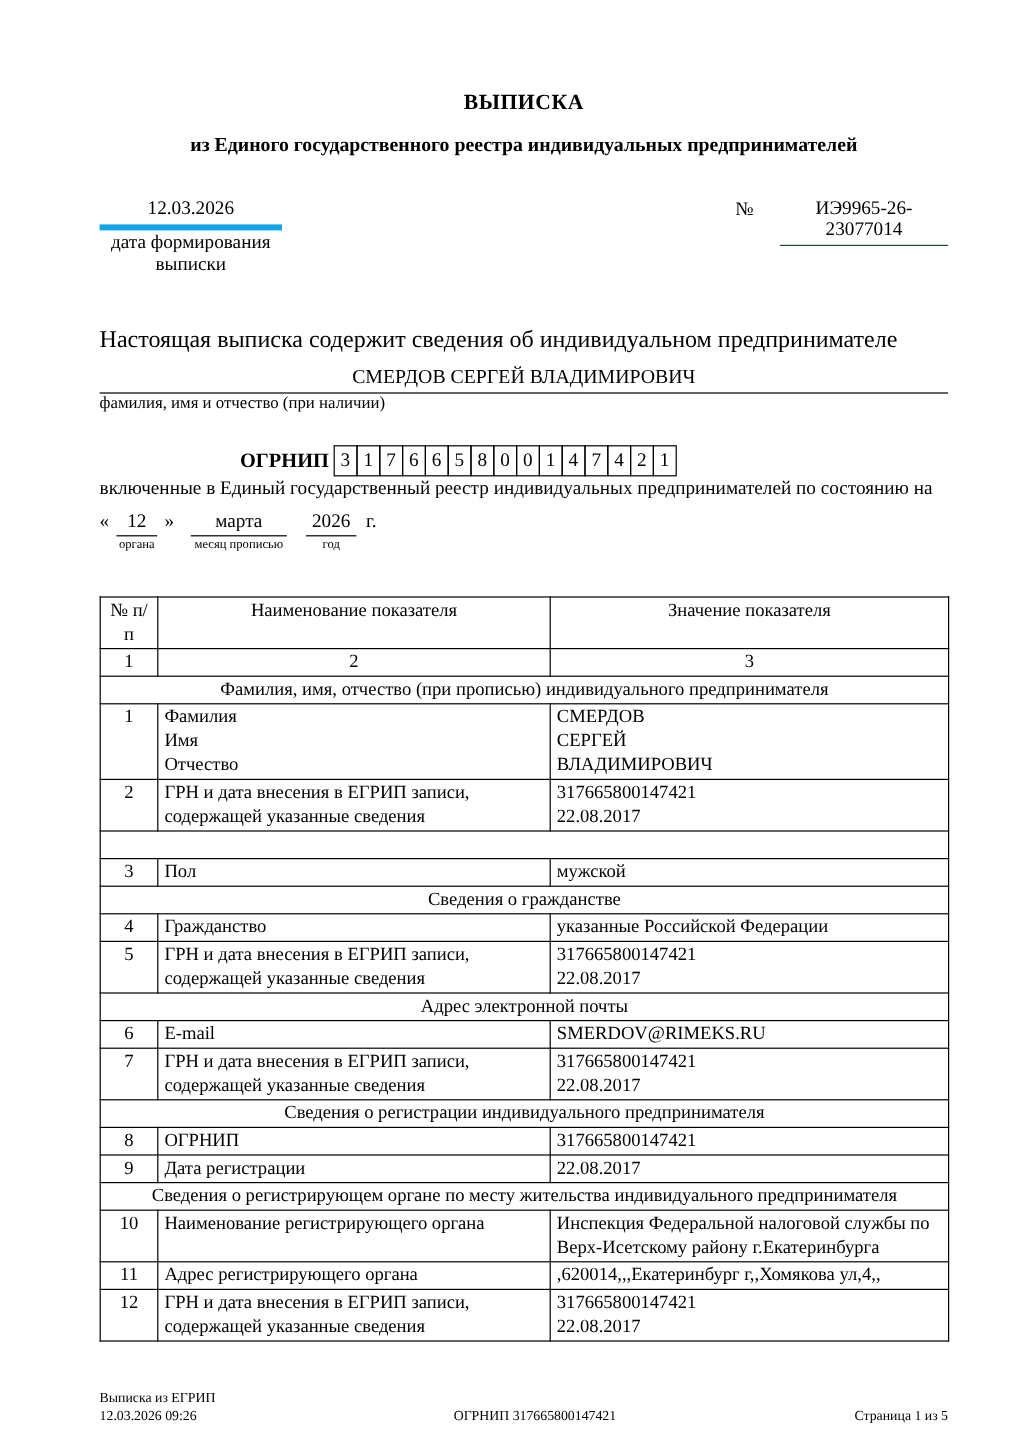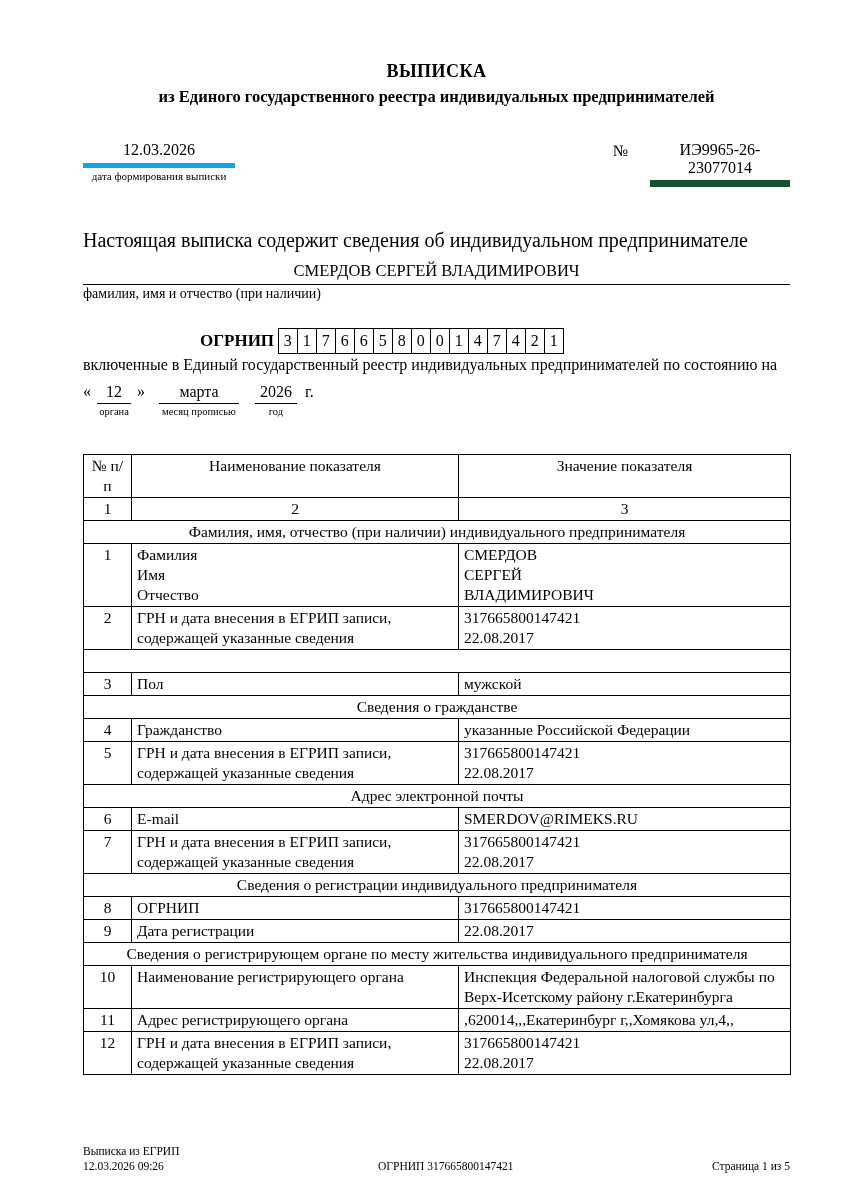--- a/index.html
+++ b/index.html
@@ -8,66 +8,66 @@
     background: #ffffff;
     color: #000000;
     font-family: "Liberation Serif", "DejaVu Serif", serif;
     font-size: 15.5px;
     position: relative;
     overflow: hidden;
   }
   .page {
     position: absolute;
     left: 83px;
-    top: 3px;
+    top: 17px;
     width: 707px;
     height: 948px;
   }
   .doc-title {
     margin-top: 58px;
     text-align: center;
     font-weight: bold;
     font-size: 18px;
     letter-spacing: 0.5px;
   }
   .doc-subtitle {
-    margin-top: 5px;
+    margin-top: 15px;
     text-align: center;
     font-weight: bold;
     font-size: 16.5px;
   }
   .header-row {
     margin-top: 34px;
     display: flex;
     justify-content: space-between;
     align-items: flex-start;
   }
   .date-block { width: 152px; margin-left: 0; }
   .date-value {
     text-align: center;
     font-size: 16px;
     padding-bottom: 4px;
     border-bottom: 5px solid #0ea5e9;
   }
   .date-caption {
-    font-size: 11px;
+    font-size: 16px;
     text-align: center;
     padding-top: 2px;
   }
   .number-block {
     display: flex;
     align-items: flex-start;
     gap: 22px;
   }
   .number-sign { font-size: 16px; padding-top: 1px; }
   .number-lines {
     width: 140px;
     text-align: center;
     font-size: 16px;
-    border-bottom: 7px solid #14532d;
+    border-bottom: 1px solid #14532d;
     padding-bottom: 3px;
   }
   .intro-line {
     margin-top: 42px;
     font-size: 20px;
   }
   .person-name {
     margin-top: 9px;
     text-align: center;
     font-size: 16.5px;
@@ -251,21 +251,21 @@
         <th class="head-cell">Значение показателя</th>
       </tr>
       <tr>
         <td class="colnum-cell">1</td>
         <td class="colnum-cell">2</td>
         <td class="colnum-cell">3</td>
       </tr>
     </thead>
     <tbody>
         <tr>
-          <td colspan="3" class="section-cell">Фамилия, имя, отчество (при наличии) индивидуального предпринимателя</td>
+          <td colspan="3" class="section-cell">Фамилия, имя, отчество (при прописью) индивидуального предпринимателя</td>
         </tr>
         <tr>
           <td class="cell-num">1</td>
           <td class="cell-name">Фамилия
 Имя
 Отчество</td>
           <td class="cell-value">СМЕРДОВ
 СЕРГЕЙ
 ВЛАДИМИРОВИЧ</td>
         </tr>

